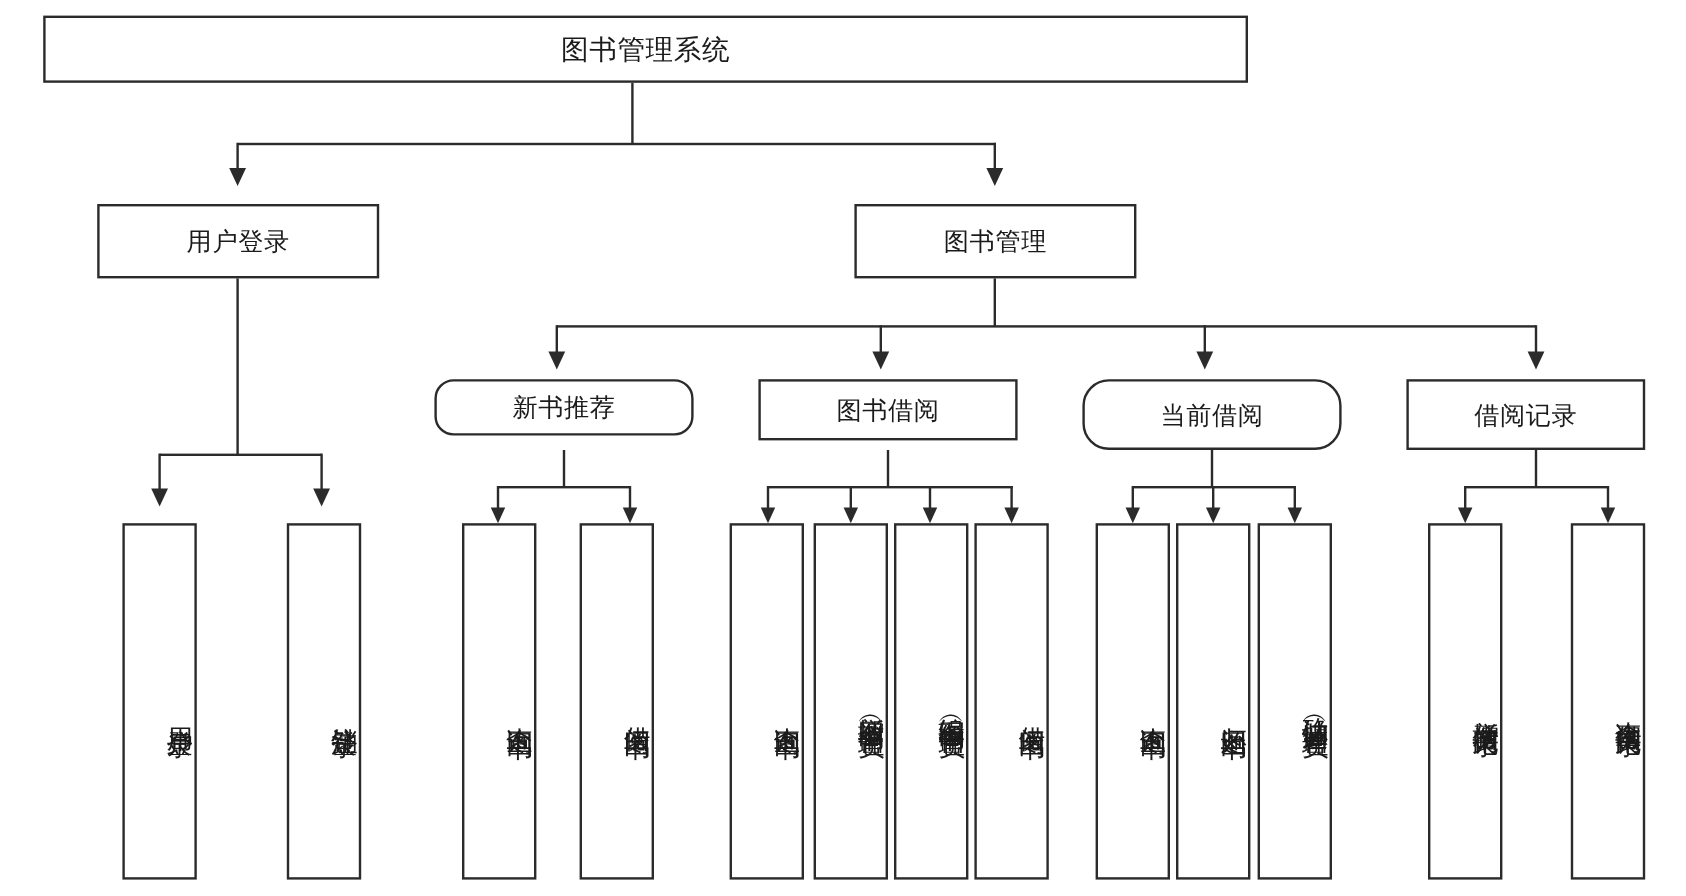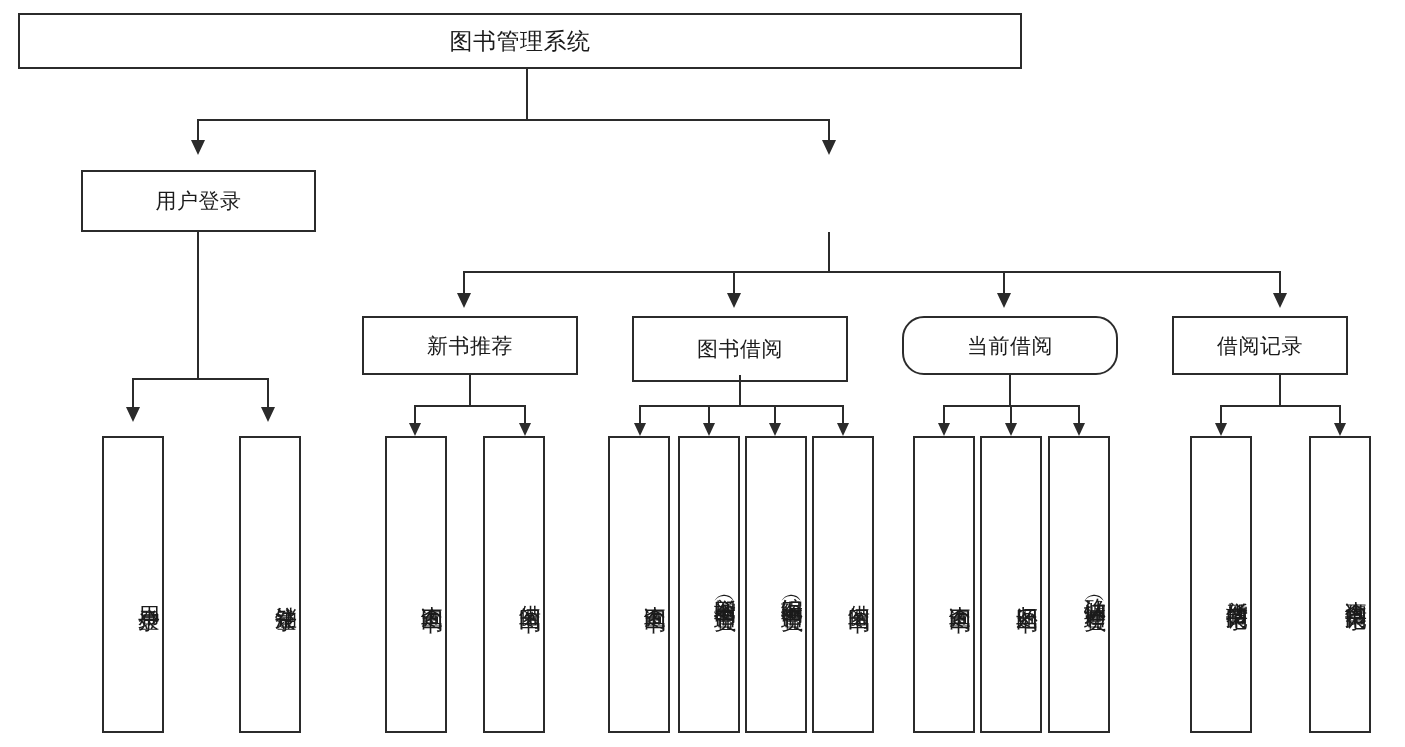--- a/index.html
+++ b/index.html
@@ -21,21 +21,21 @@
     box-sizing:border-box;
     border:2px solid #2b2b2b;
     background:#ffffff;
     display:flex;
     align-items:center;
     justify-content:center;
     text-align:center;
     color:#1b1b1b;
     letter-spacing:.5px;
   }
-  .node.root{font-size:23px;}
+  .node.root{font-size:23px;margin-left:18px;}
   .node.lvl2{font-size:21px;}
   .node.lvl3{font-size:21px;}
   .node.leaf{
     writing-mode:vertical-rl;
     text-orientation:upright;
     align-items:flex-start;
     justify-content:center;
     padding-top:14px;
     font-size:22px;
     line-height:1.18;
@@ -85,49 +85,52 @@
   <div class="edge h" style="left:198px;top:119px;width:632px;height:2px;"></div>
   <div class="edge v" style="left:197px;top:119px;width:2px;height:23px;"></div>
   <div class="arrow" style="left:191px;top:140px;"></div>
   <div class="edge v" style="left:828px;top:119px;width:2px;height:23px;"></div>
   <div class="arrow" style="left:822px;top:140px;"></div>
 
   <div class="node lvl2" style="left:81px;top:170px;width:235px;height:62px;">
     <span>用户登录</span>
   </div>
 
+  <div class="node lvl2" style="left:712px;top:170px;width:235px;height:62px;">
+    <span>图书管理</span>
+  </div>
 
   <div class="edge v" style="left:197px;top:232px;width:2px;height:147px;"></div>
   <div class="edge h" style="left:133px;top:378px;width:135px;height:2px;"></div>
   <div class="edge v" style="left:132px;top:378px;width:2px;height:31px;"></div>
   <div class="arrow" style="left:126px;top:407px;"></div>
   <div class="edge v" style="left:267px;top:378px;width:2px;height:31px;"></div>
   <div class="arrow" style="left:261px;top:407px;"></div>
 
   <div class="edge v" style="left:828px;top:232px;width:2px;height:40px;"></div>
   <div class="edge h" style="left:464px;top:271px;width:816px;height:2px;"></div>
   <div class="edge v" style="left:463px;top:271px;width:2px;height:24px;"></div>
   <div class="arrow" style="left:457px;top:293px;"></div>
   <div class="edge v" style="left:733px;top:271px;width:2px;height:24px;"></div>
   <div class="arrow" style="left:727px;top:293px;"></div>
   <div class="edge v" style="left:1003px;top:271px;width:2px;height:24px;"></div>
   <div class="arrow" style="left:997px;top:293px;"></div>
   <div class="edge v" style="left:1279px;top:271px;width:2px;height:24px;"></div>
   <div class="arrow" style="left:1273px;top:293px;"></div>
 
-  <div class="node lvl3" style="left:362px;top:316px;width:216px;height:59px;">
+  <div class="node lvl3" style="left:362px;top:316px;width:216px;height:47px;border-radius:16px;">
     <span>新书推荐</span>
   </div>
-  <div class="node lvl3" style="left:632px;top:316px;width:216px;height:66px;">
+  <div class="node lvl3" style="left:632px;top:316px;width:216px;height:51px;">
     <span>图书借阅</span>
   </div>
   <div class="node lvl3" style="left:902px;top:316px;width:216px;height:59px;border-radius:22px;">
     <span>当前借阅</span>
   </div>
-  <div class="node lvl3" style="left:1172px;top:316px;width:176px;height:59px;">
+  <div class="node lvl3" style="left:1172px;top:316px;width:199px;height:59px;">
     <span>借阅记录</span>
   </div>
 
   <div class="edge v" style="left:469px;top:375px;width:2px;height:31px;"></div>
   <div class="edge h" style="left:415px;top:405px;width:110px;height:2px;"></div>
   <div class="edge v" style="left:414px;top:405px;width:2px;height:20px;"></div>
   <div class="arrow small" style="left:409px;top:423px;"></div>
   <div class="edge v" style="left:524px;top:405px;width:2px;height:20px;"></div>
   <div class="arrow small" style="left:519px;top:423px;"></div>
 

